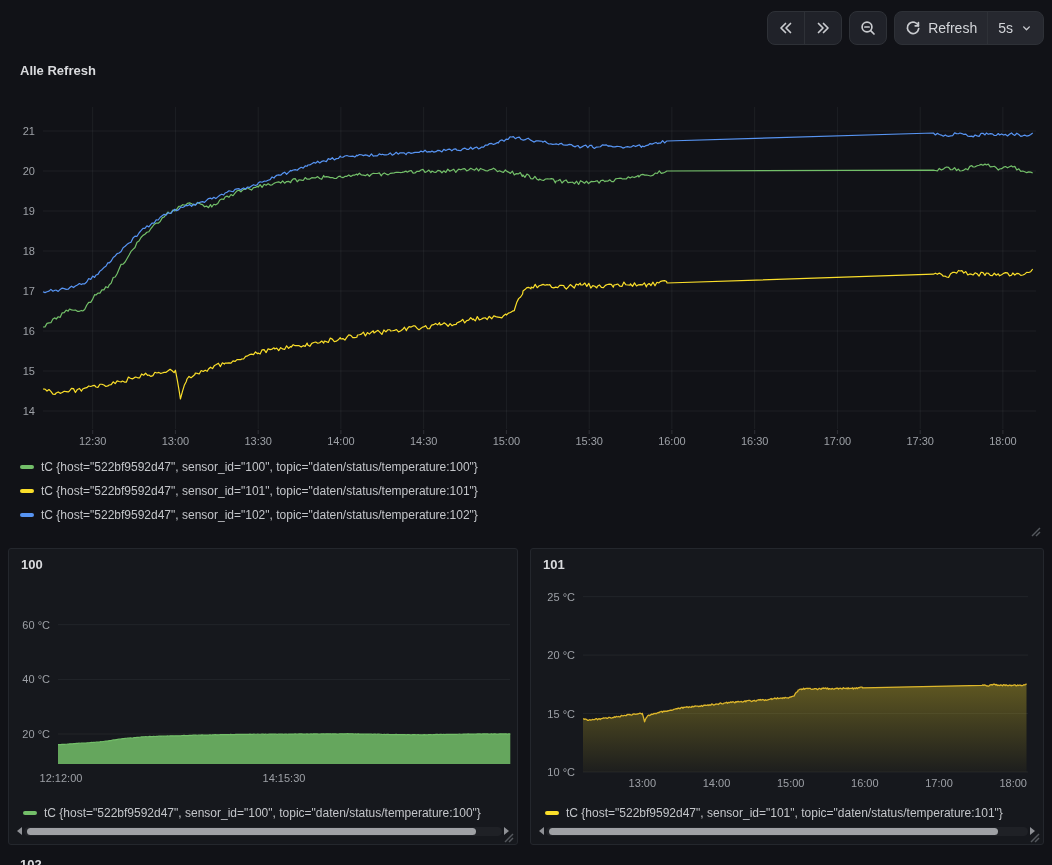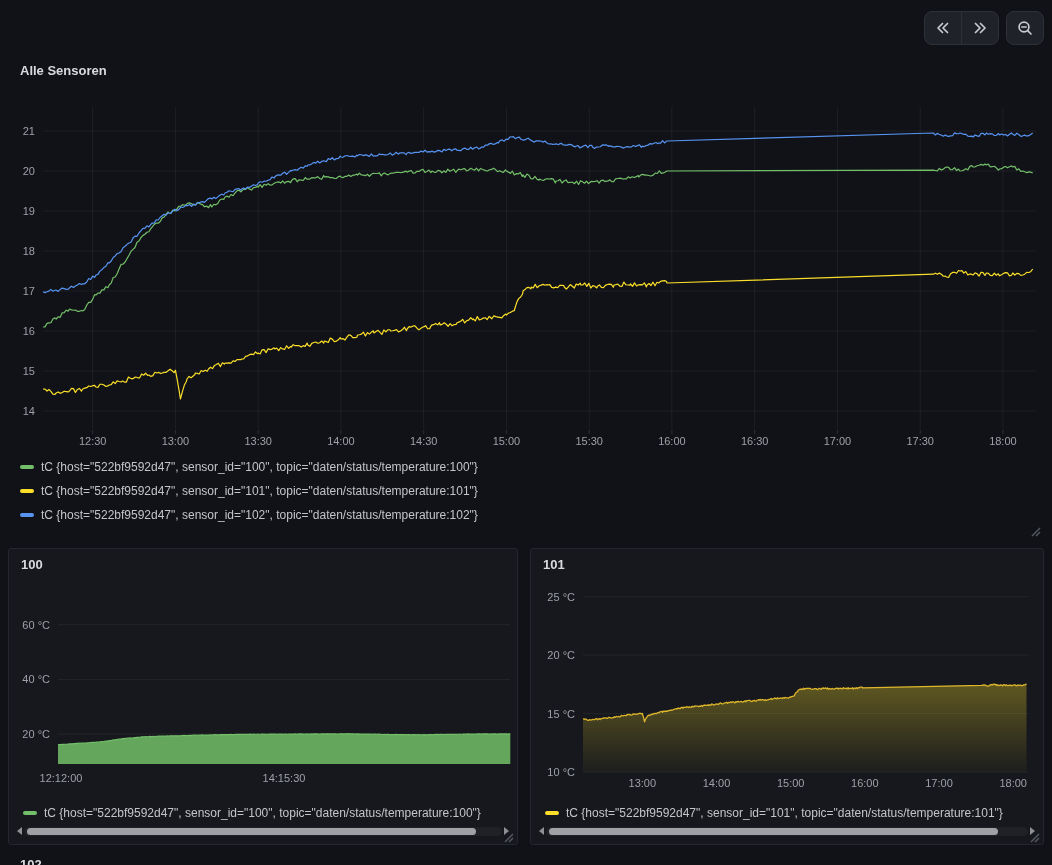--- a/index.html
+++ b/index.html
@@ -80,24 +80,43 @@
       <button class="tbtn">
         <span class="icon">
           <svg width="16" height="16" viewBox="0 0 16 16">
               <circle cx="7" cy="7" r="4.9"></circle>
               <path d="M10.7 10.7 L14 14"></path>
               <path d="M4.9 7 L9.1 7"></path>
             </svg>
         </span>
       </button>
     </div>
+    <div class="tgroup lighter">
+      <button class="tbtn">
+        <span class="icon">
+          <svg width="16" height="16" viewBox="0 0 16 16">
+              <path d="M13.4 2.6 L13.4 5.8 L10.2 5.8"></path>
+              <path d="M13.4 5.8 A5.7 5.7 0 1 0 13.7 8.7"></path>
+            </svg>
+        </span>
+        <span>Refresh</span>
+      </button>
+      <button class="tbtn">
+        <span>5s</span>
+        <span class="icon">
+          <svg width="13" height="13" viewBox="0 0 16 16">
+              <path d="M4.5 6 L8 9.6 L11.5 6"></path>
+            </svg>
+        </span>
+      </button>
+    </div>
   </div>
 
   <div class="panel transparent" id="panel-main">
-    <div class="ptitle">Alle Sensoren</div>
+    <div class="ptitle">Alle Refresh</div>
     <div class="chart" id="chart-main"><svg width="1036" height="368">
           <line x1="35" x2="1028" y1="321.0" y2="321.0" stroke="rgba(204,208,216,0.07)"></line>
           <line x1="35" x2="1028" y1="281.0" y2="281.0" stroke="rgba(204,208,216,0.07)"></line>
           <line x1="35" x2="1028" y1="241.0" y2="241.0" stroke="rgba(204,208,216,0.07)"></line>
           <line x1="35" x2="1028" y1="201.0" y2="201.0" stroke="rgba(204,208,216,0.07)"></line>
           <line x1="35" x2="1028" y1="161.0" y2="161.0" stroke="rgba(204,208,216,0.07)"></line>
           <line x1="35" x2="1028" y1="121.0" y2="121.0" stroke="rgba(204,208,216,0.07)"></line>
           <line x1="35" x2="1028" y1="81.0" y2="81.0" stroke="rgba(204,208,216,0.07)"></line>
           <line x1="35" x2="1028" y1="41.0" y2="41.0" stroke="rgba(204,208,216,0.07)"></line>
           <line x1="84.7" x2="84.7" y1="17" y2="339" stroke="rgba(204,208,216,0.07)"></line>

